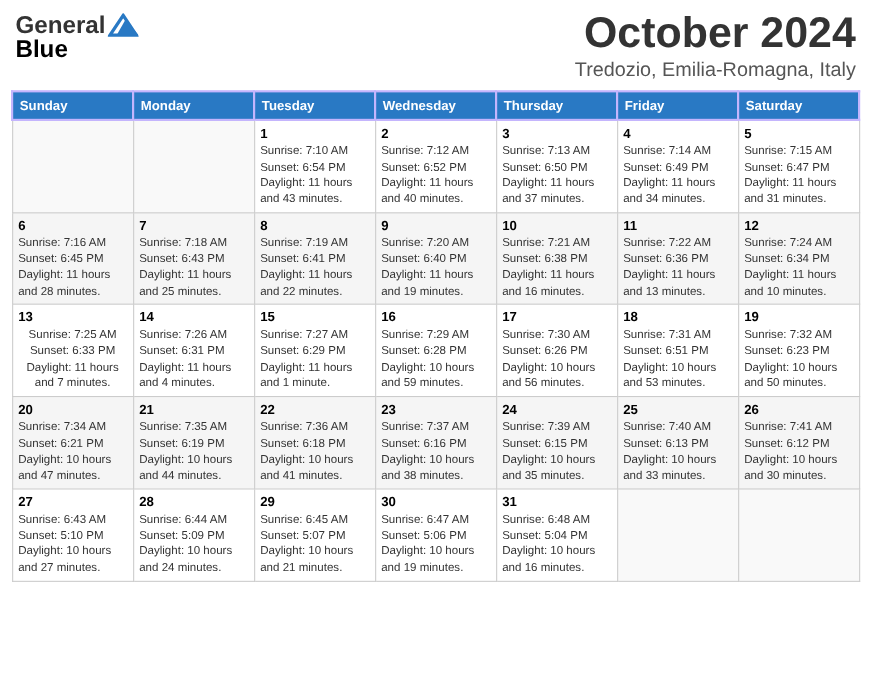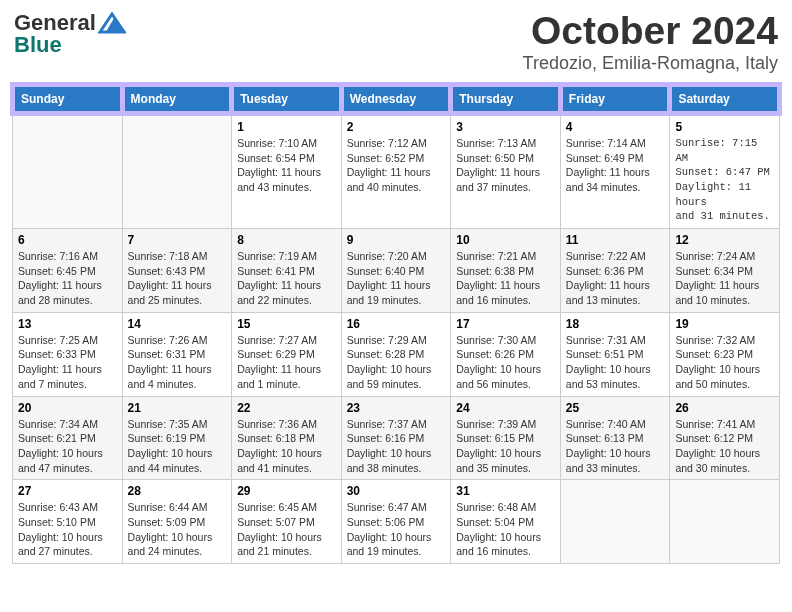--- a/index.html
+++ b/index.html
@@ -40,21 +40,21 @@
       border-collapse: collapse;
       font-size: 11px;
     }
     thead tr th {
       background-color: #2979c4;
       color: #fff;
       text-align: left;
       padding: 5px 6px;
       font-size: 12px;
       font-weight: bold;
-      border: 5px solid #c4b5fd;
+      border: 2px solid #c4b5fd;
     }
     tbody tr td {
       border: 1px solid #ccc;
       padding: 4px 5px;
       vertical-align: top;
       height: 80px;
       width: calc(100% / 7);
       background: #fff;
     }
     tbody tr:nth-child(even) td {
@@ -78,21 +78,21 @@
 
 <div class="header">
   <div class="logo">
     <div style="display:flex;align-items:center;">
       <span style="font-size:22px;font-weight:bold;color:#333;">General</span>
       <svg width="28" height="22" viewBox="0 0 28 22" style="margin-left:2px;">
         <polygon points="2,20 14,2 26,20" fill="none" stroke="#2979c4" stroke-width="3"></polygon>
         <polygon points="8,20 16,6 28,20" fill="#2979c4"></polygon>
       </svg>
     </div>
-    <span style="font-size:22px;font-weight:bold;color:#0f766e;margin-top:-4px;">Blue</span>
+    <span style="font-size:22px;font-weight:bold;color:#000000;margin-top:-4px;">Blue</span>
   </div>
   <div class="title-block">
     <div class="month-title">October 2024</div>
     <div class="subtitle">Tredozio, Emilia-Romagna, Italy</div>
   </div>
 </div>
 
 <table>
   <thead>
     <tr id="weekday-header">
@@ -132,21 +132,21 @@
         </td>
         <td>
           <span class="day-num">4</span>
           <div class="day-detail" style="white-space: pre-line;">Sunrise: 7:14 AM
 Sunset: 6:49 PM
 Daylight: 11 hours
 and 34 minutes.</div>
         </td>
         <td>
           <span class="day-num">5</span>
-          <div class="day-detail" style="white-space: pre-line; font-family: Liberation Mono, monospace;">Sunrise: 7:15 AM
+          <div class="day-detail" style="white-space: pre-line;">Sunrise: 7:15 AM
 Sunset: 6:47 PM
 Daylight: 11 hours
 and 31 minutes.</div>
         </td>
       </tr>
       <tr>
         <td>
           <span class="day-num">6</span>
           <div class="day-detail" style="white-space: pre-line;">Sunrise: 7:16 AM
 Sunset: 6:45 PM
@@ -192,21 +192,21 @@
           <span class="day-num">12</span>
           <div class="day-detail" style="white-space: pre-line;">Sunrise: 7:24 AM
 Sunset: 6:34 PM
 Daylight: 11 hours
 and 10 minutes.</div>
         </td>
       </tr>
       <tr>
         <td>
           <span class="day-num">13</span>
-          <div class="day-detail" style="white-space: pre-line;">Sunrise: 7:25 AM
+          <div class="day-detail" style="white-space: pre-line; text-align: center;">Sunrise: 7:25 AM
 Sunset: 6:33 PM
 Daylight: 11 hours
 and 7 minutes.</div>
         </td>
         <td>
           <span class="day-num">14</span>
           <div class="day-detail" style="white-space: pre-line;">Sunrise: 7:26 AM
 Sunset: 6:31 PM
 Daylight: 11 hours
 and 4 minutes.</div>

